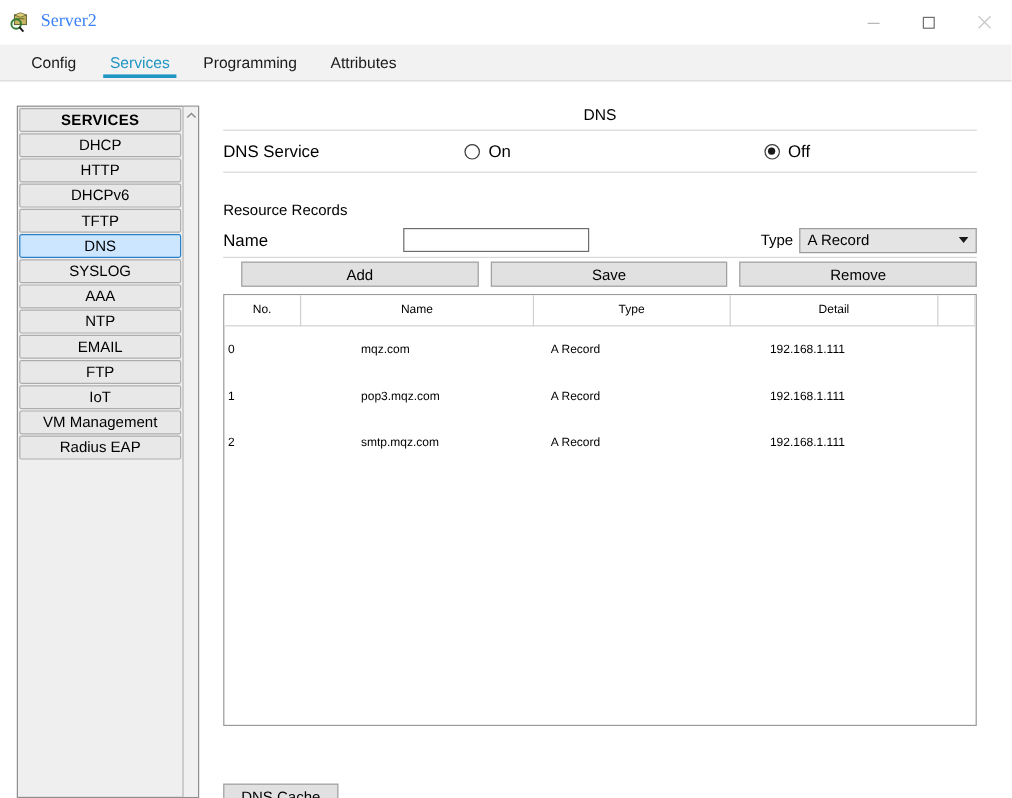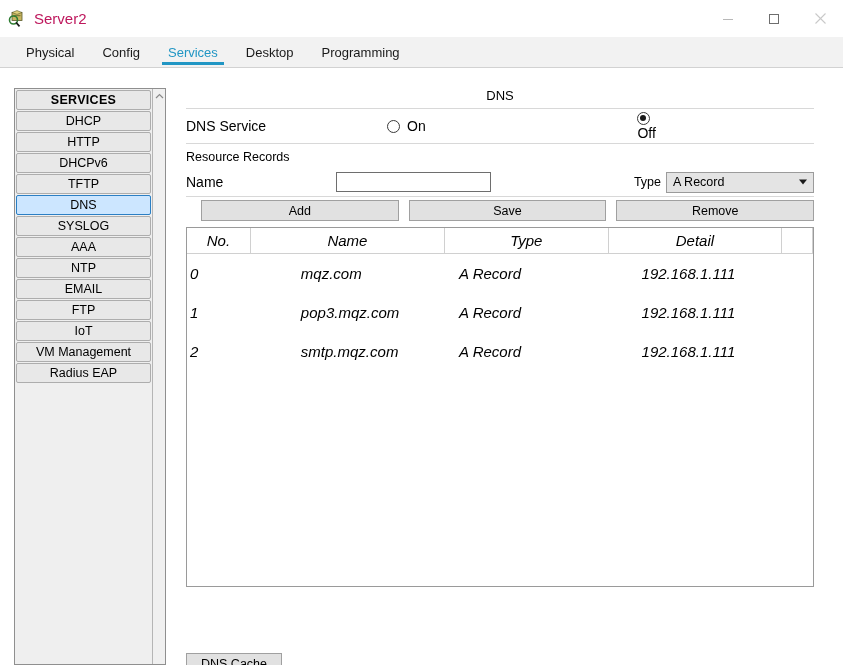--- a/index.html
+++ b/index.html
@@ -28,22 +28,22 @@
   .app-icon {
     width: 18px;
     height: 18px;
     margin-left: 8px;
     margin-right: 8px;
     position: relative;
     flex: none;
   }
   .title-text {
     font-size: 15px;
-    color: #be185d;
-    font-family: Liberation Sans, sans-serif;
+    color: #3b82f6;
+    font-family: Liberation Serif, serif;
   }
   .win-controls {
     position: absolute;
     right: 0;
     top: 0;
     height: 37px;
     display: flex;
   }
   .win-btn {
     width: 46px;
@@ -189,21 +189,21 @@
     display: flex;
     align-items: center;
     margin-left: auto;
     width: 427px;
   }
   .radio-opt {
     display: flex;
     align-items: center;
     cursor: default;
   }
-  .radio-opt.off { margin-left: 211px; flex-direction: column; }
+  .radio-opt.off { margin-left: 211px; }
   .radio-dot {
     width: 13px;
     height: 13px;
     border: 1.5px solid #3a3a3a;
     border-radius: 50%;
     box-sizing: border-box;
     background: #fff;
     margin-right: 7px;
     position: relative;
     flex: none;
@@ -212,20 +212,21 @@
     content: "";
     position: absolute;
     left: 2px; top: 2px;
     width: 6px; height: 6px;
     border-radius: 50%;
     background: #1a1a1a;
   }
   .section-label {
     font-size: 12.5px;
     padding: 6px 0 4px 0;
+    margin-top: 18px;
   }
   .name-row {
     height: 28px;
     display: flex;
     align-items: center;
   }
   .txt-input {
     border: 1px solid #6e6e6e;
     background: #ffffff;
     height: 20px;
@@ -307,22 +308,21 @@
     background: #ffffff;
     height: 360px;
     box-sizing: border-box;
     position: relative;
     overflow: hidden;
   }
   table.records {
     width: 100%;
     border-collapse: collapse;
     table-layout: fixed;
-    font-size: 15px;
-    font-style: italic;
+    font-size: 10px;
   }
   table.records th {
     font-weight: normal;
     height: 23px;
     border-right: 1px solid #d0d0d0;
     border-bottom: 1px solid #d0d0d0;
     text-align: center;
     background: #ffffff;
     color: #000;
   }
@@ -391,33 +391,30 @@
       <svg width="13" height="13" viewBox="0 0 13 13">
         <line x1="1.5" y1="1.5" x2="11.5" y2="11.5" stroke="#c9c9c9" stroke-width="1.1"></line>
         <line x1="11.5" y1="1.5" x2="1.5" y2="11.5" stroke="#c9c9c9" stroke-width="1.1"></line>
       </svg>
     </div>
   </div>
 </div>
 
 <div class="tabbar">
   <div class="tab">
-      <span>Physical</span>
-    </div>
-  <div class="tab">
       <span>Config</span>
     </div>
   <div class="tab active">
       <span>Services</span>
     </div>
   <div class="tab">
-      <span>Desktop</span>
+      <span>Programming</span>
     </div>
   <div class="tab">
-      <span>Programming</span>
+      <span>Attributes</span>
     </div>
 </div>
 
 <div class="workspace">
 
   <div class="sidebar-wrap">
     <div class="sidebar-list">
       <div class="svc-item header">SERVICES</div>
       <div class="svc-item">DHCP</div>
       <div class="svc-item">HTTP</div>

